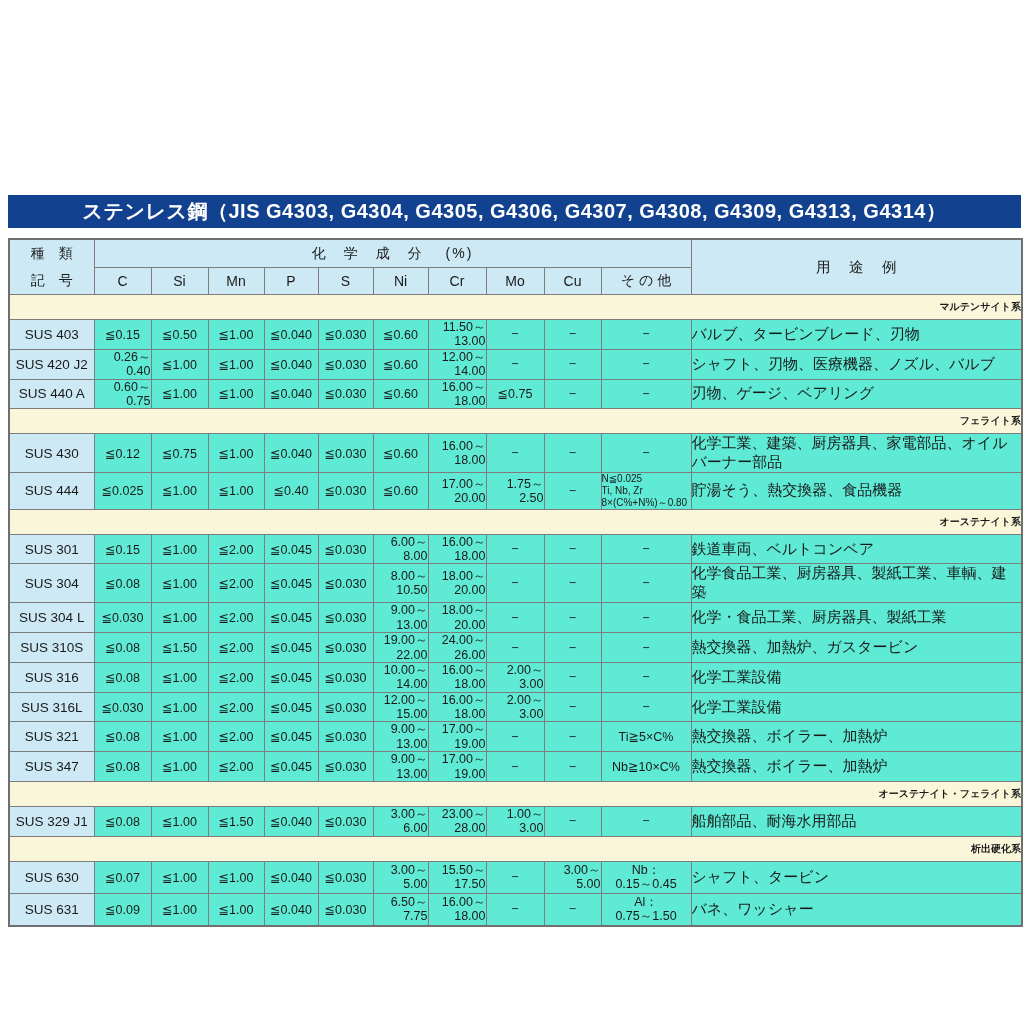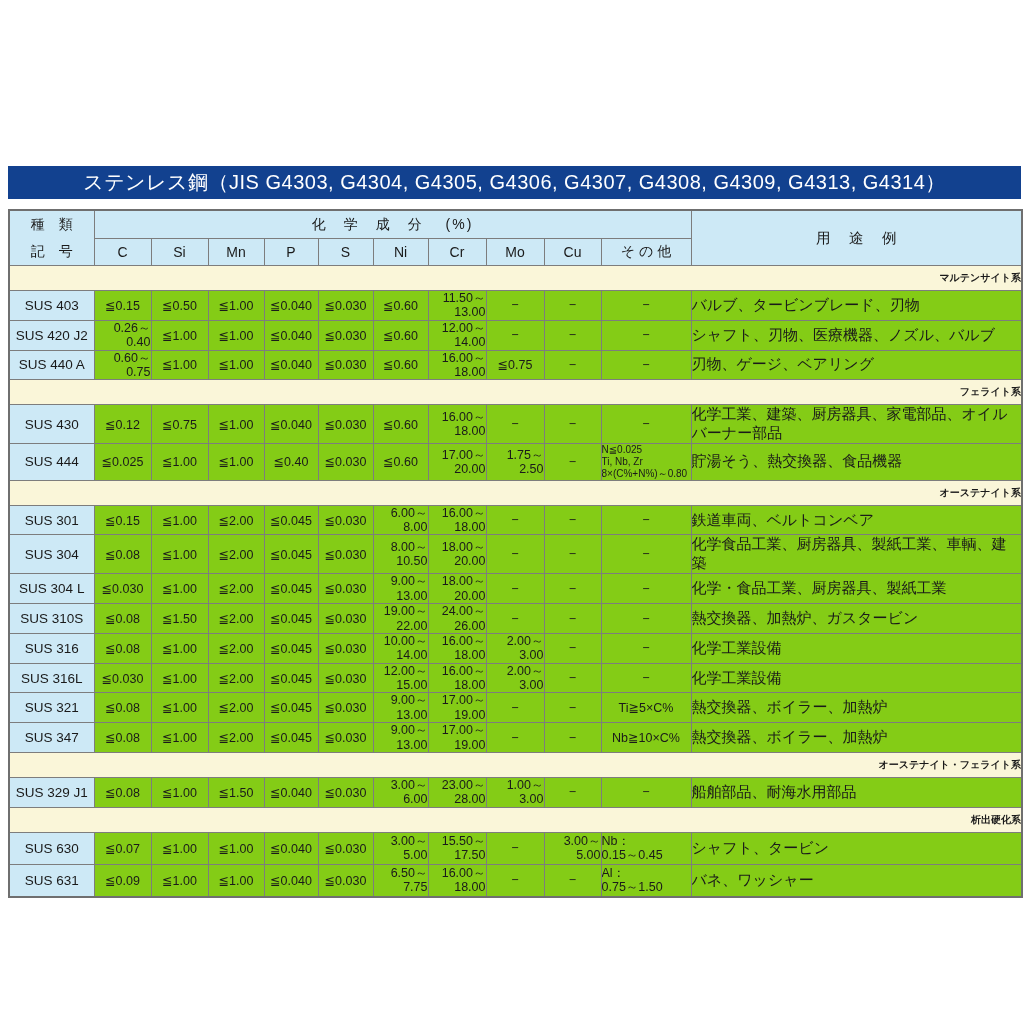--- a/index.html
+++ b/index.html
@@ -6,27 +6,28 @@
   body{
     width:1029px;height:1029px;background:#ffffff;position:relative;
     font-family:"Liberation Sans","DejaVu Sans",sans-serif;color:#1a1a1a;
     -webkit-font-smoothing:antialiased;
   }
   .canvas{position:absolute;left:8px;top:166px;width:1013px;}
 
   .title-bar{
     height:33px;background:#12418f;color:#ffffff;
     display:flex;align-items:center;justify-content:center;
-    font-size:20px;font-weight:normal;letter-spacing:0.5px;
+    font-size:20px;font-weight:bold;letter-spacing:0.5px;
     margin-bottom:10px;
+    margin-top:29px;
   }
 
   table.steel{
     border-collapse:collapse;table-layout:fixed;width:1013px;
-    border:2px solid #6f6f6f;background:#84cc16;
+    border:2px solid #6f6f6f;background:#5eead4;
   }
   table.steel th,table.steel td{
     border:1px solid #7d7d7d;padding:0;overflow:hidden;
   }
 
   
   thead th{background:#cde9f6;font-weight:normal;font-size:14px;}
   tr.h1 th{height:27px;}
   tr.h2 th{height:26px;}
   th.kind div{height:27px;display:flex;align-items:center;justify-content:center;}
@@ -45,21 +46,21 @@
   td.code{
     background:#cde9f6;text-align:center;padding-left:5px;
     font-size:13.5px;white-space:nowrap;
   }
   td.val{text-align:center;font-size:12.5px;}
   td.range{
     text-align:right;padding-right:3px;font-size:12.5px;
     line-height:1.15;white-space:pre-line;
   }
   td.left{
-    text-align:left;padding-left:4px;font-size:12.5px;
+    text-align:center;padding-left:4px;font-size:12.5px;
     line-height:1.15;white-space:pre-line;
   }
   td.small{
     text-align:left;padding:0 1px;font-size:10px;
     line-height:1.18;white-space:pre-line;
   }
   td.use{text-align:left;padding-left:8px;font-size:15px;}
 </style>
 </head>
 <body>

